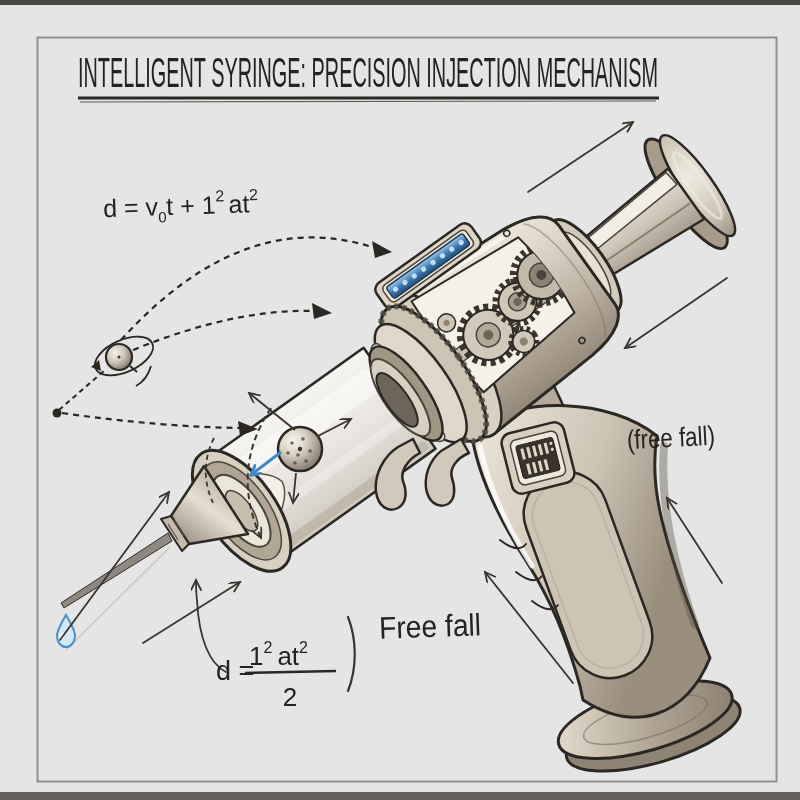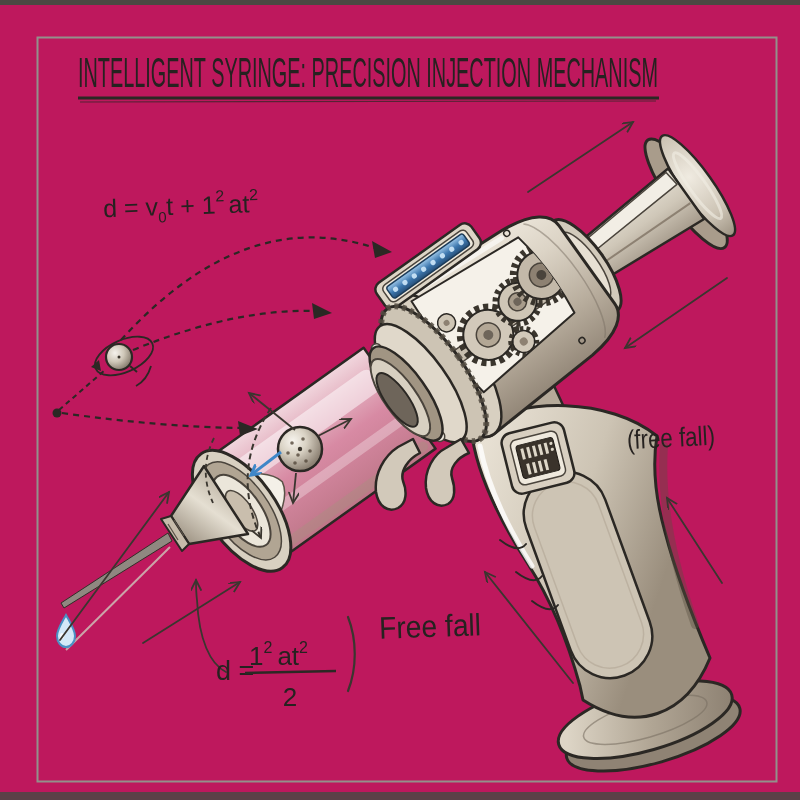--- a/index.html
+++ b/index.html
@@ -1,16 +1,16 @@
 <!DOCTYPE html>
 <html><head>
 <meta charset="utf-8">
 <style>
   html,body{margin:0;padding:0;background:#ffffff;width:800px;height:800px;overflow:hidden;}
-  #stage{position:relative;width:800px;height:800px;background:#be185d;font-family:"Liberation Sans",sans-serif;}
+  #stage{position:relative;width:800px;height:800px;background:#e5e5e5;font-family:"Liberation Sans",sans-serif;}
   svg{position:absolute;top:0;left:0;}
   svg text{font-family:"Liberation Sans",sans-serif;fill:#262220;}
 </style>
 </head>
 <body>
 
 <div id="stage">
 <svg width="800" height="800" viewBox="0 0 800 800">
   <defs>
     <marker id="vhead" markerUnits="userSpaceOnUse" markerWidth="18" markerHeight="14" refX="11" refY="5" orient="auto">

